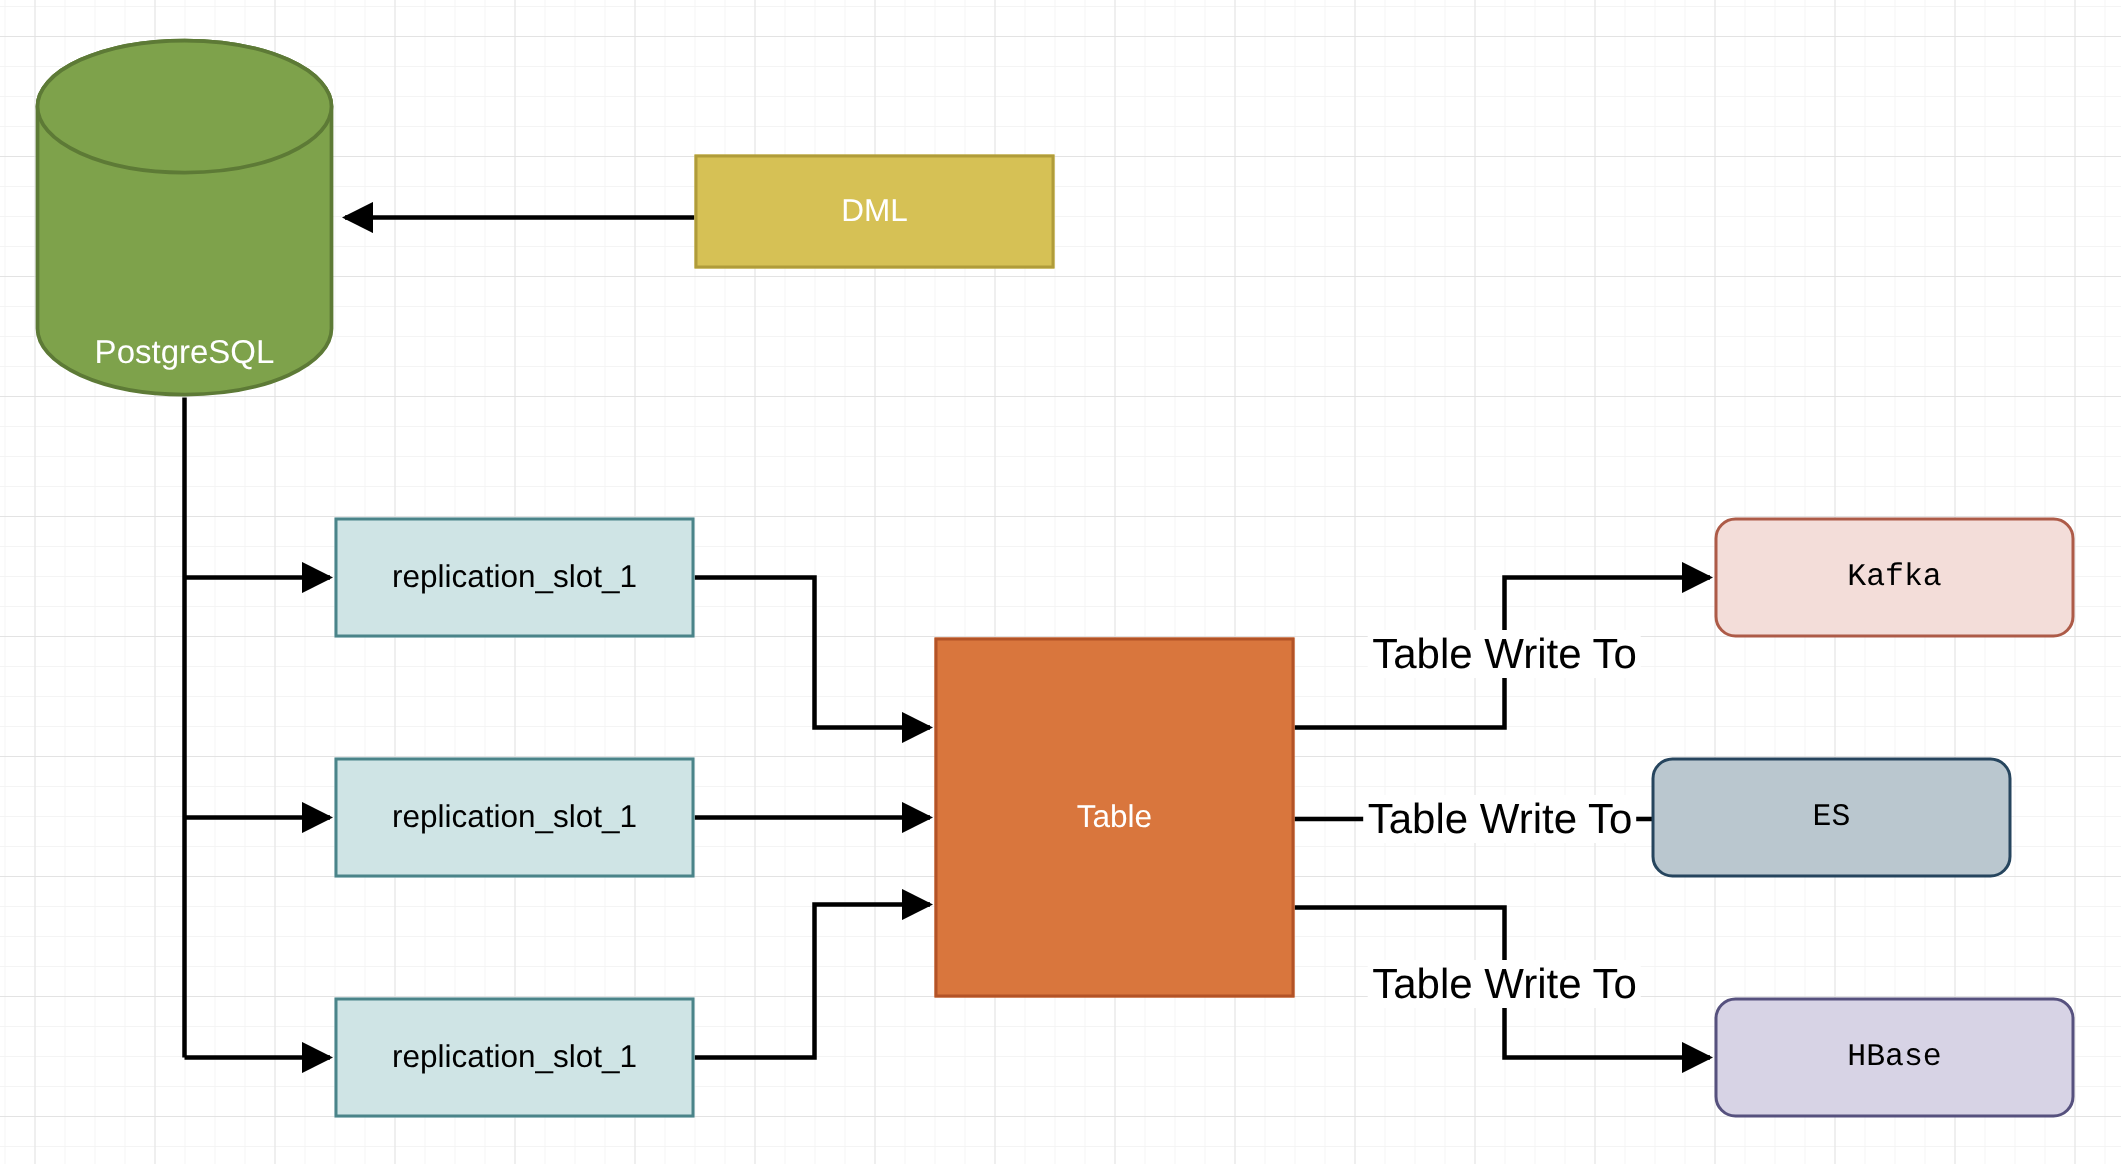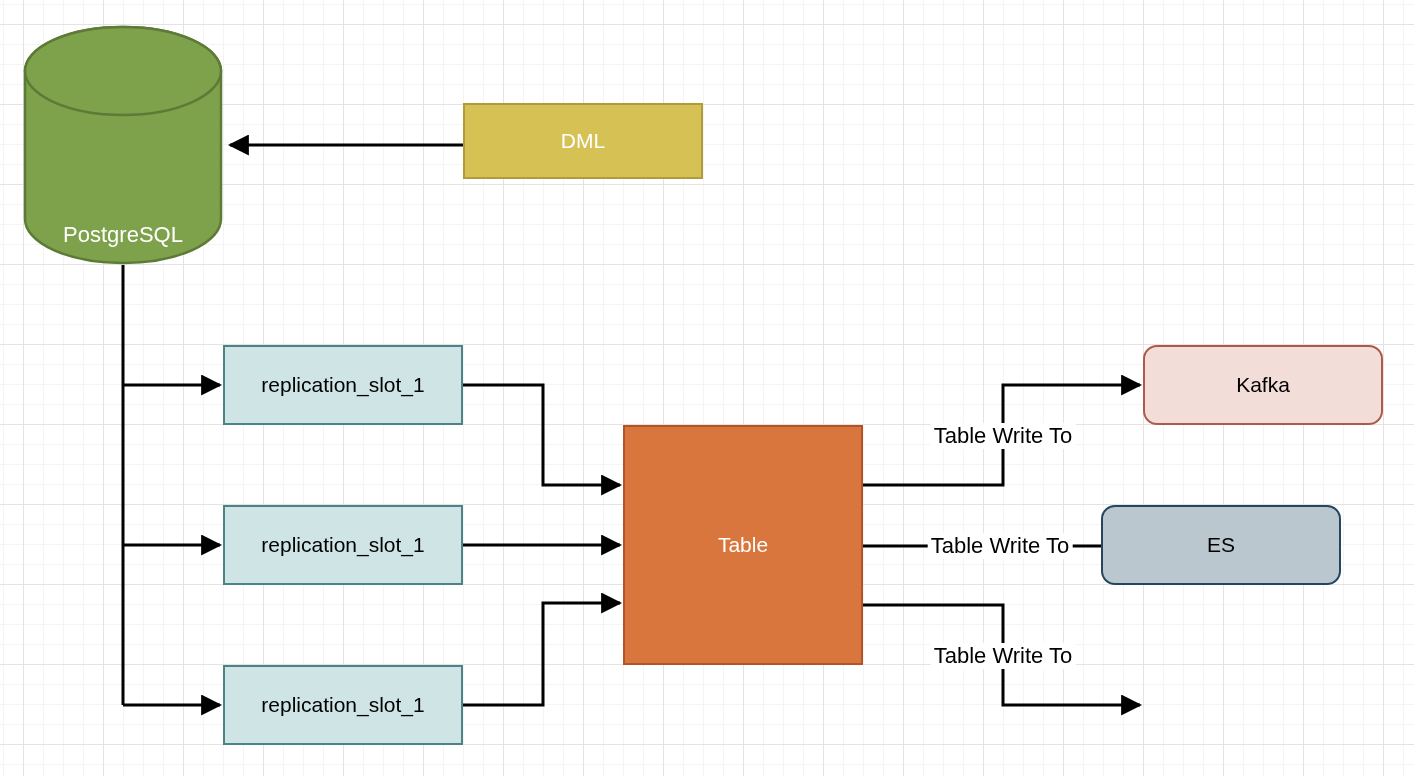--- a/index.html
+++ b/index.html
@@ -36,21 +36,21 @@
     position: absolute;
     box-sizing: border-box;
     display: flex;
     align-items: center;
     justify-content: center;
     font-size: 21px;
     color: #000000;
     text-align: center;
   }
   .rect-node { border: 2.5px solid; }
-  .rounded-node { border: 2.5px solid; border-radius: 14px; }
+  .rounded-node { border: 2.5px solid; border-radius: 14px; font-family: Liberation Mono, monospace; }
 
   .node-dml        { left: 463px; top: 103px; width: 240px; height: 76px;
                      background: #d6c155; border-color: #b09c3a; color: #ffffff; }
   .node-slot1      { left: 223px; top: 345px; width: 240px; height: 80px;
                      background: #cfe4e5; border-color: #4a8489; }
   .node-slot2      { left: 223px; top: 505px; width: 240px; height: 80px;
                      background: #cfe4e5; border-color: #4a8489; }
   .node-slot3      { left: 223px; top: 665px; width: 240px; height: 80px;
                      background: #cfe4e5; border-color: #4a8489; }
   .node-tunnel     { left: 623px; top: 425px; width: 240px; height: 240px;
@@ -72,21 +72,21 @@
     text-align: center;
     color: #ffffff;
     font-size: 22px;
     margin-top: 29px;
   }
   .edge-label {
     position: absolute;
     transform: translate(-50%, -50%);
     background: #ffffff;
     padding: 0 3px;
-    font-size: 22px;
+    font-size: 28px;
     color: #000000;
     white-space: nowrap;
   }
   .label-kafka { left: 1003px; top: 436px; }
   .label-es    { left: 1000px; top: 546px; }
   .label-hbase { left: 1003px; top: 656px; }
 </style>
 </head>
 <body>
 
@@ -140,18 +140,21 @@
   </div>
 
   <div class="node rounded-node node-kafka">
     <span>Kafka</span>
   </div>
 
   <div class="node rounded-node node-es">
     <span>ES</span>
   </div>
 
+  <div class="node rounded-node node-hbase">
+    <span>HBase</span>
+  </div>
 
   <div class="edge-label label-kafka">Table Write To</div>
   <div class="edge-label label-es">Table Write To</div>
   <div class="edge-label label-hbase">Table Write To</div>
 
 </div>
 
 </body></html>

